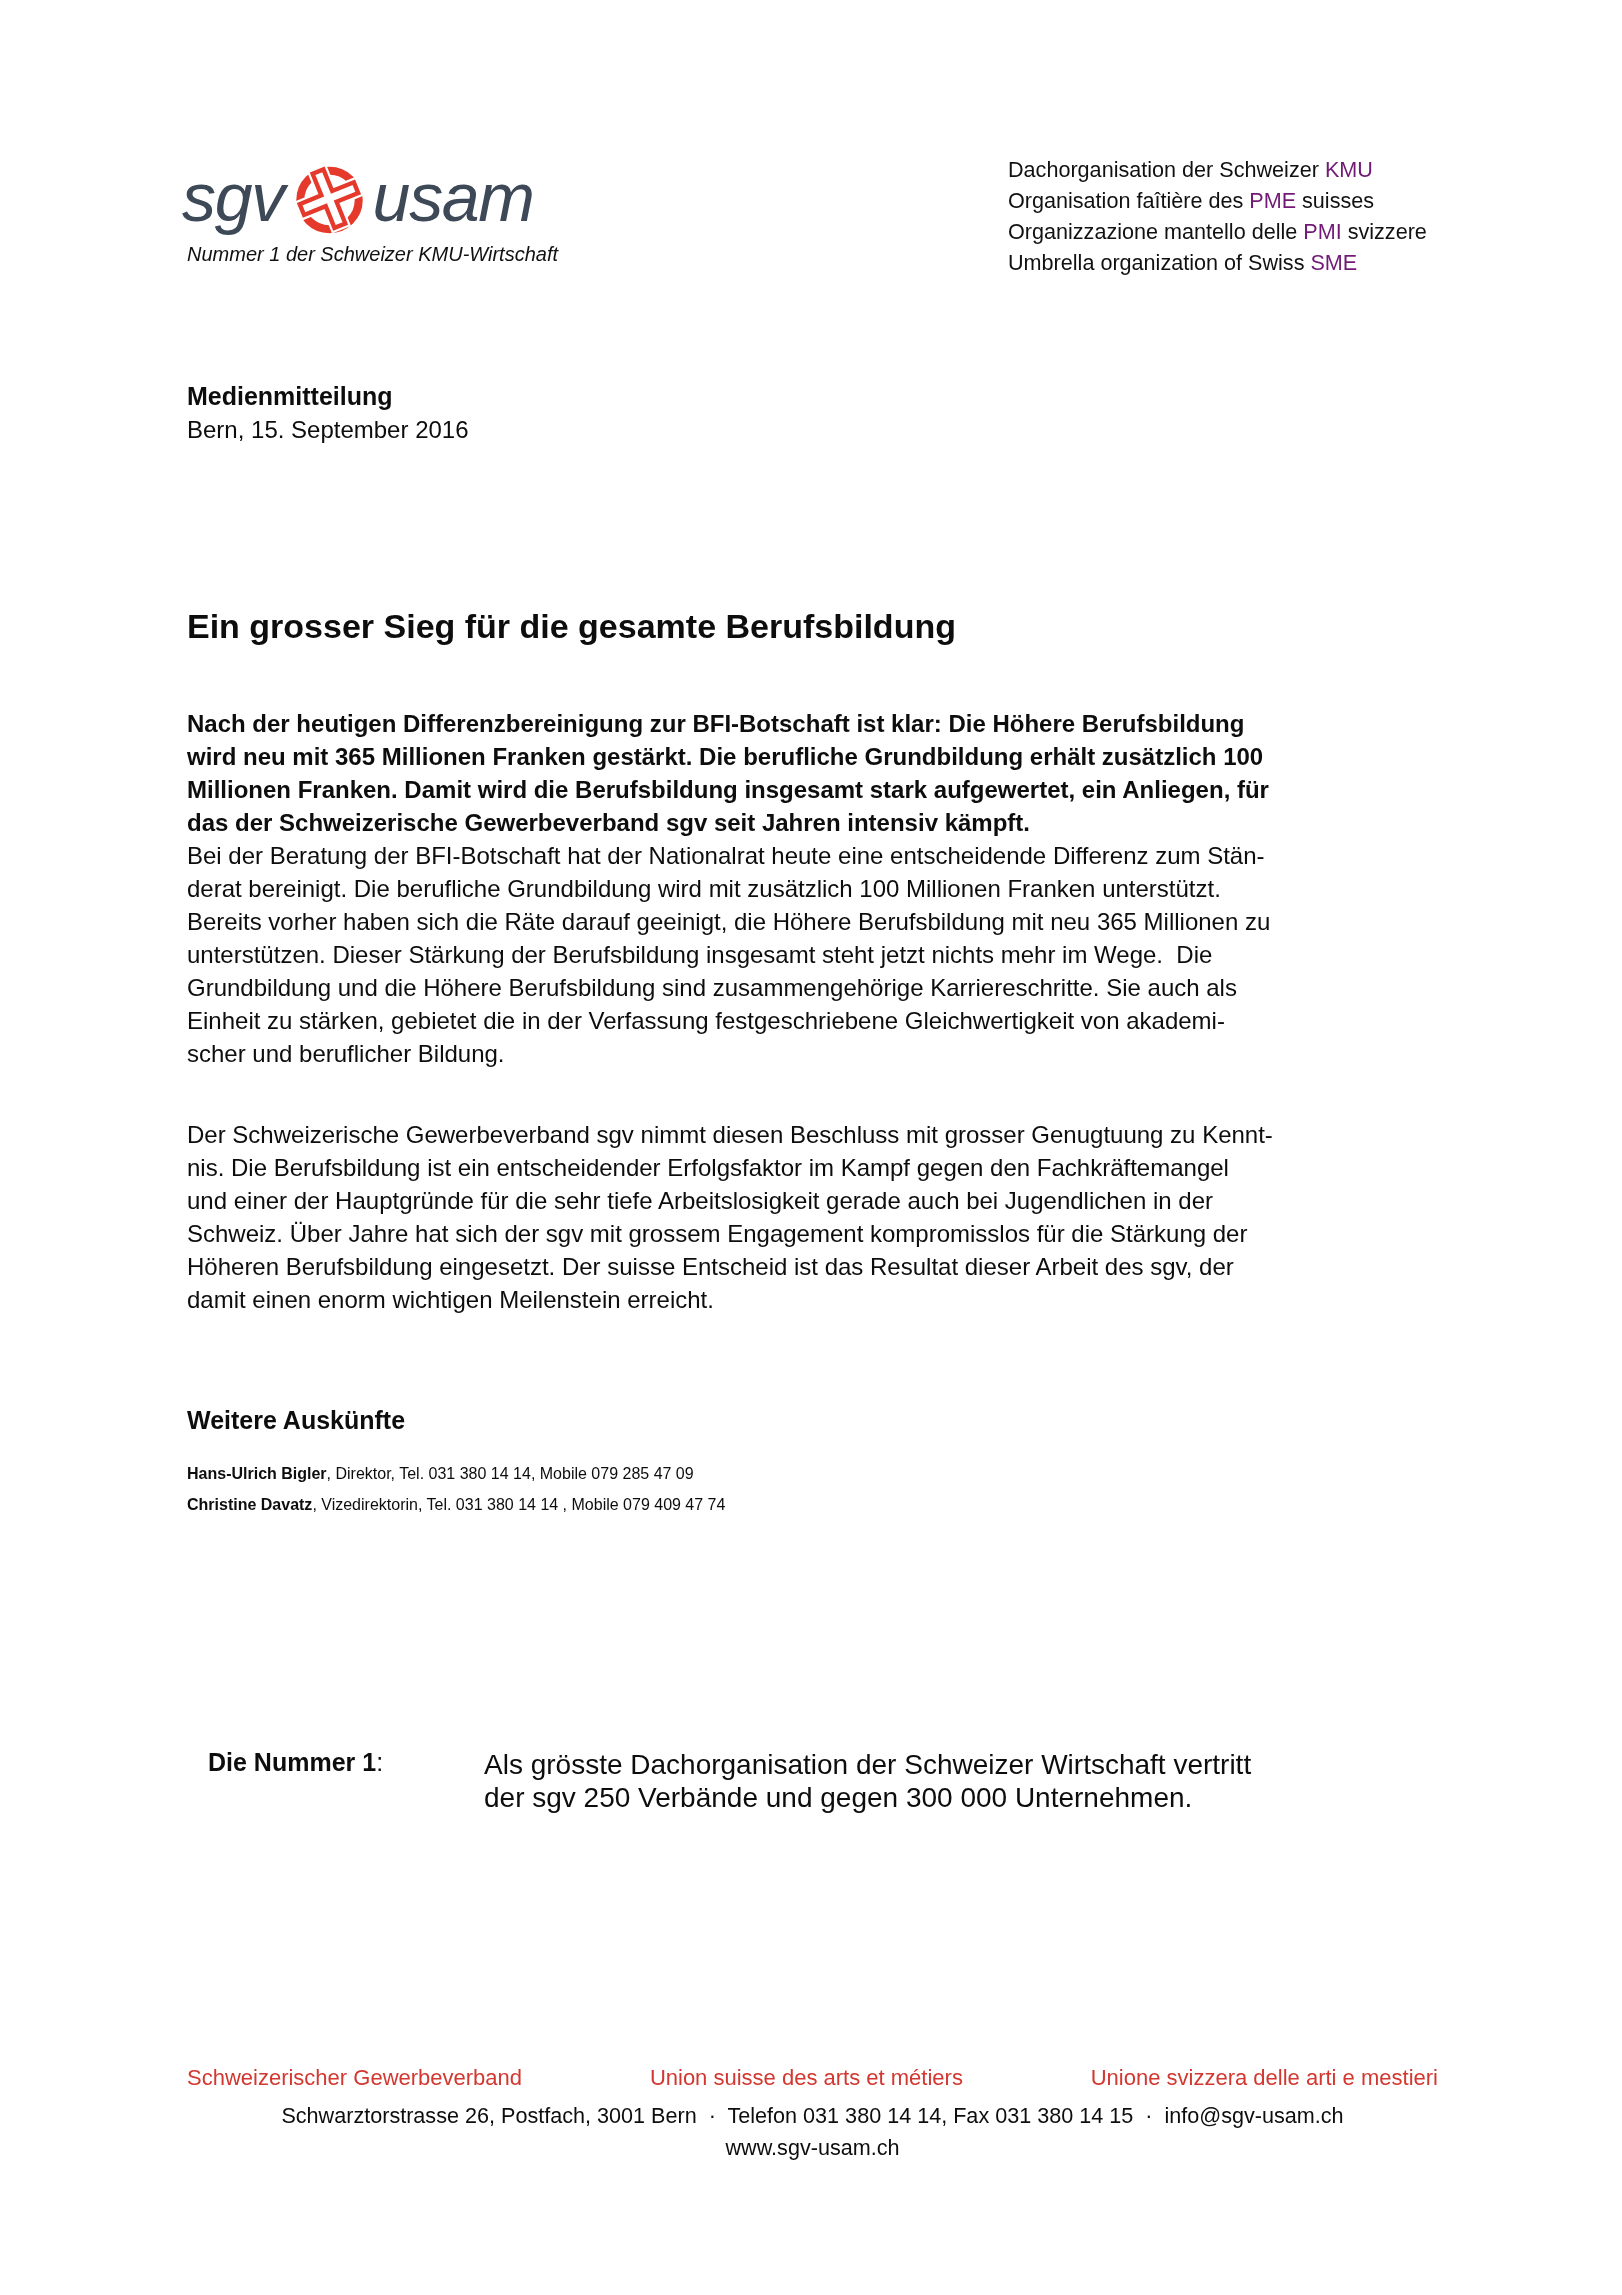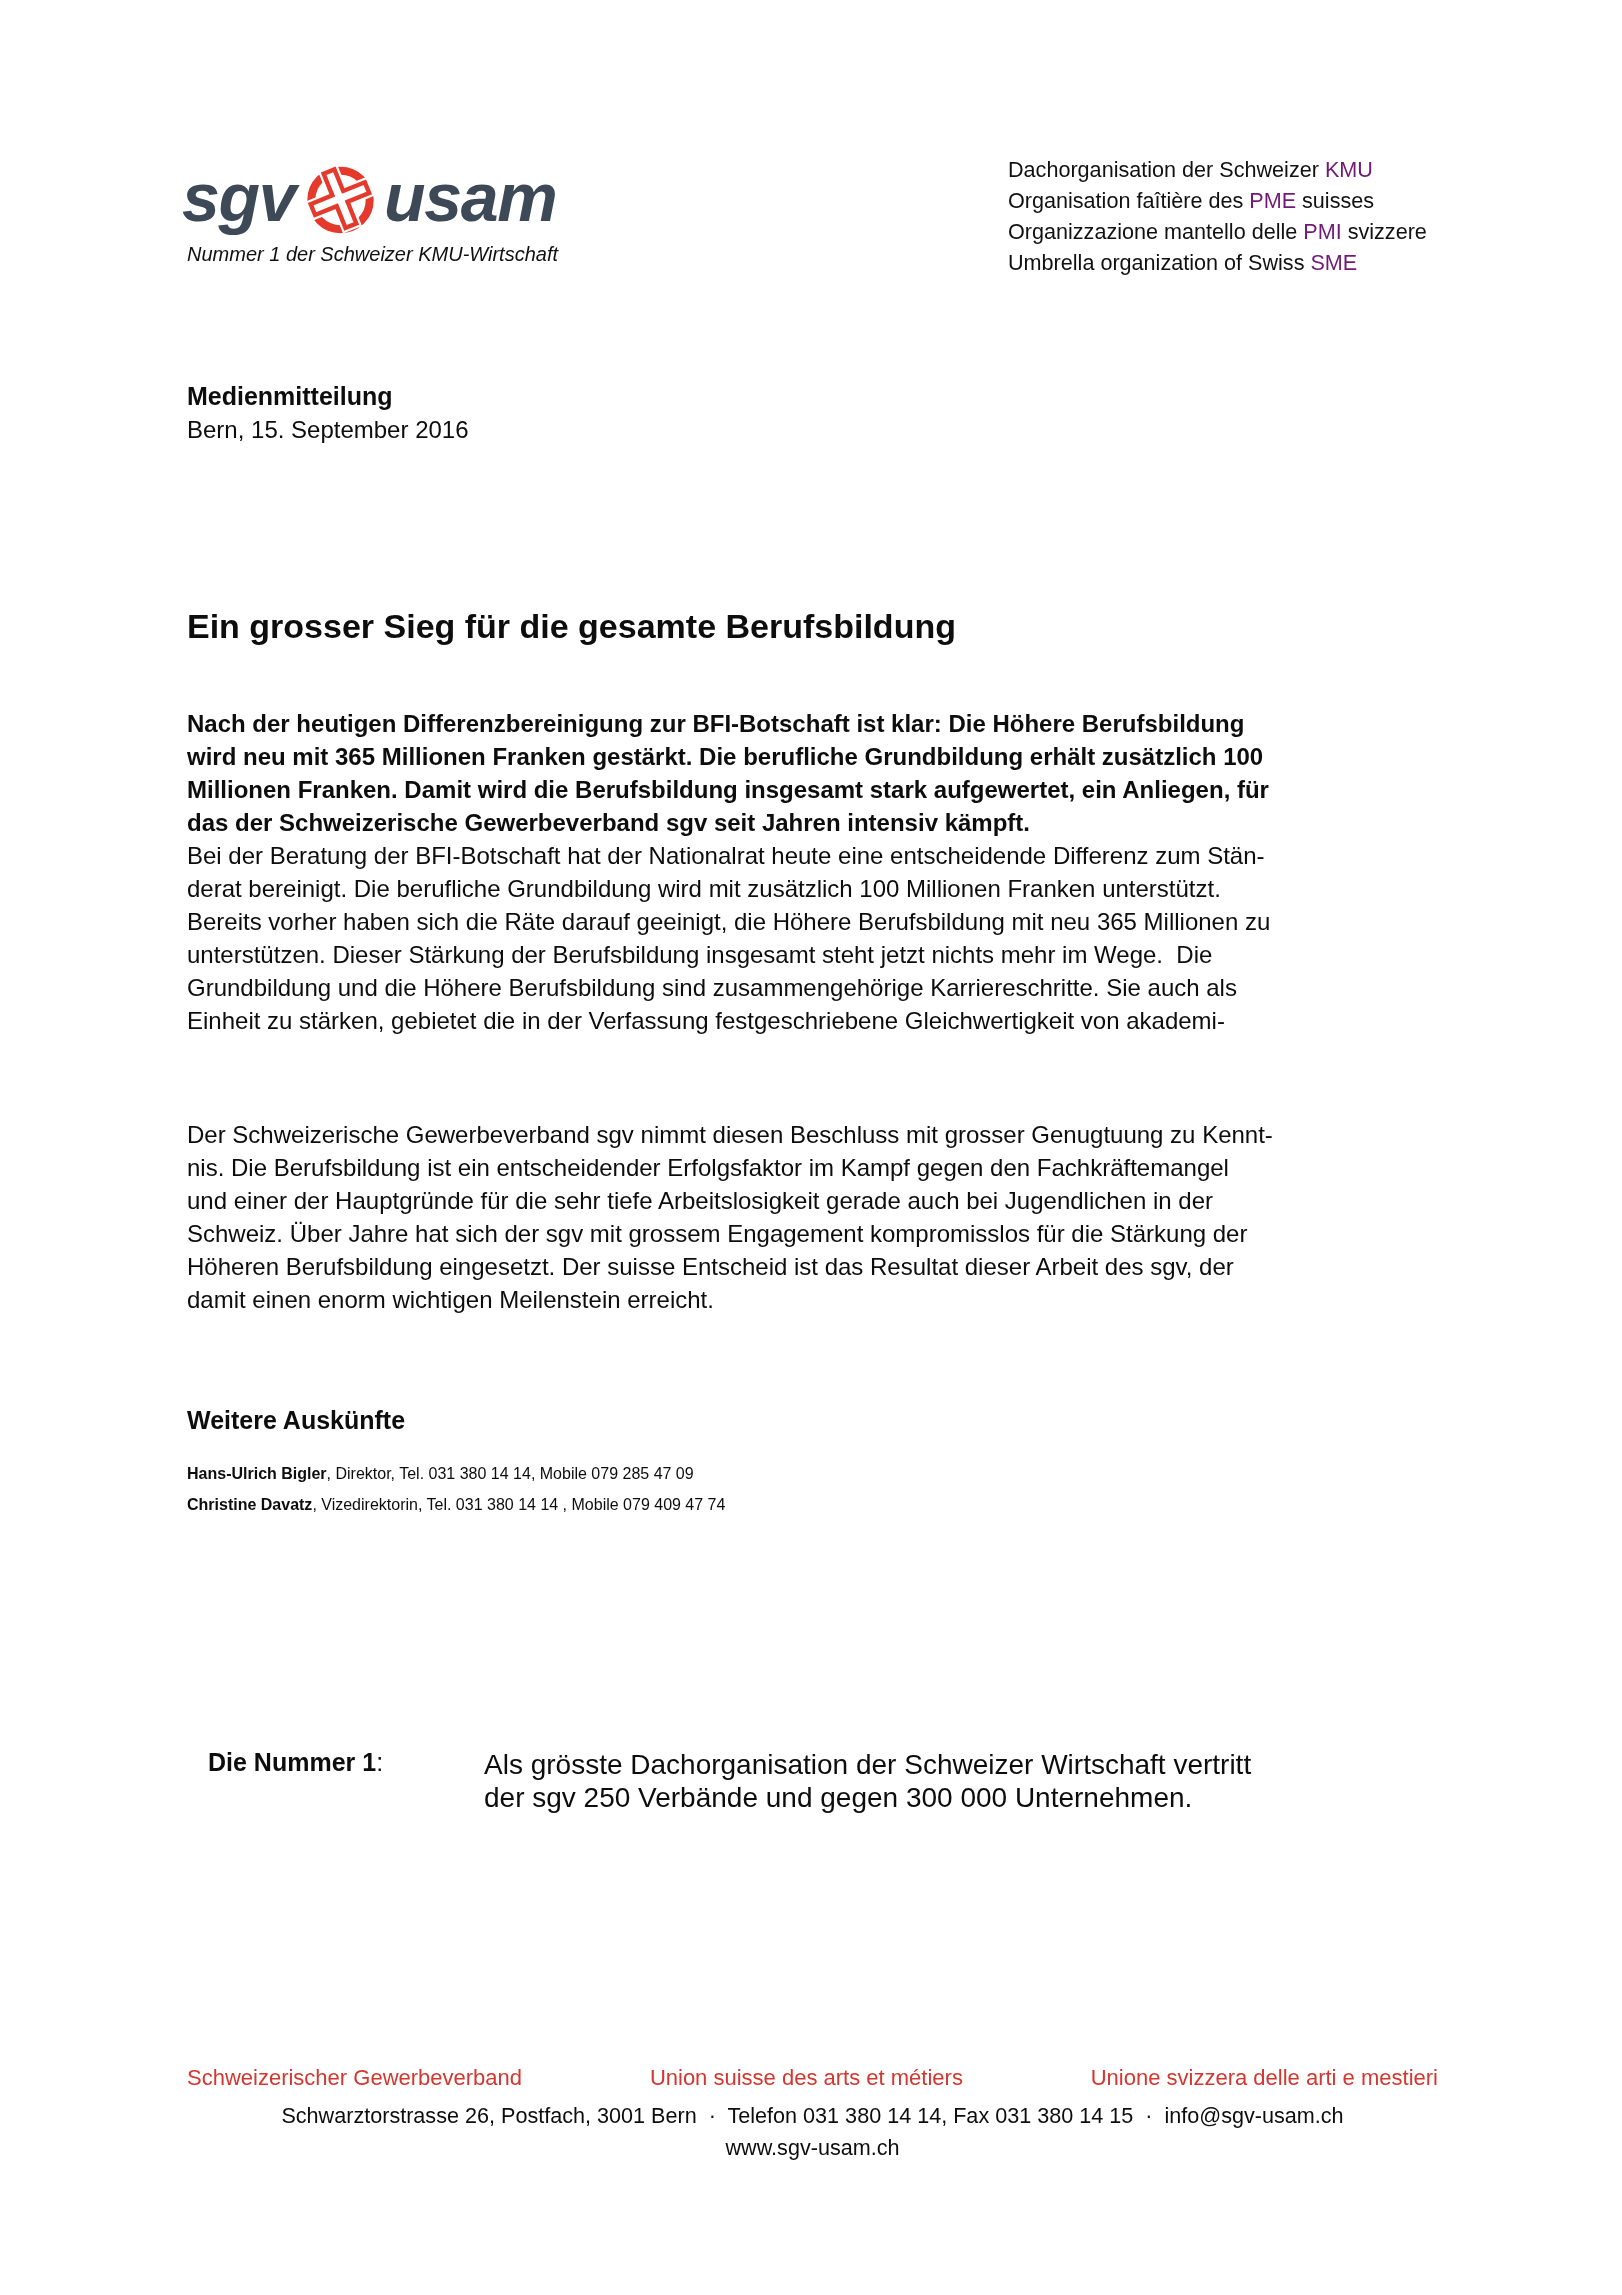--- a/index.html
+++ b/index.html
@@ -15,21 +15,21 @@
   }
   .abs{position:absolute;}
   .line{white-space:pre;}
   .red{color:#701a75;}
 
   
   .logo-row{
     left:182px; top:158px;
     display:flex; align-items:flex-start;
     color:#3d4956;
-    font-style:italic; font-weight:bold;
+    font-style:italic; font-weight:normal;
     font-size:68px; letter-spacing:-1.3px;
     line-height:79px;
   }
   .logo-mark{width:73px;height:73px;margin:3.9px 6.5px 0 9.2px;}
   .logo-tagline{
     left:187px; top:243px;
     font-style:italic; font-size:20px; color:#111;
     white-space:pre;
   }
 
@@ -120,20 +120,21 @@
     <div class="line">das der Schweizerische Gewerbeverband sgv seit Jahren intensiv kämpft.</div>
   </div>
 
   <div class="abs body-block para1">
     <div class="line">Bei der Beratung der BFI-Botschaft hat der Nationalrat heute eine entscheidende Differenz zum Stän-</div>
     <div class="line">derat bereinigt. Die berufliche Grundbildung wird mit zusätzlich 100 Millionen Franken unterstützt.</div>
     <div class="line">Bereits vorher haben sich die Räte darauf geeinigt, die Höhere Berufsbildung mit neu 365 Millionen zu</div>
     <div class="line">unterstützen. Dieser Stärkung der Berufsbildung insgesamt steht jetzt nichts mehr im Wege.  Die</div>
     <div class="line">Grundbildung und die Höhere Berufsbildung sind zusammengehörige Karriereschritte. Sie auch als</div>
     <div class="line">Einheit zu stärken, gebietet die in der Verfassung festgeschriebene Gleichwertigkeit von akademi-</div>
+    <div class="line">scher und beruflicher Bildung.</div>
   </div>
 
   <div class="abs body-block para2">
     <div class="line">Der Schweizerische Gewerbeverband sgv nimmt diesen Beschluss mit grosser Genugtuung zu Kennt-</div>
     <div class="line">nis. Die Berufsbildung ist ein entscheidender Erfolgsfaktor im Kampf gegen den Fachkräftemangel</div>
     <div class="line">und einer der Hauptgründe für die sehr tiefe Arbeitslosigkeit gerade auch bei Jugendlichen in der</div>
     <div class="line">Schweiz. Über Jahre hat sich der sgv mit grossem Engagement kompromisslos für die Stärkung der</div>
     <div class="line">Höheren Berufsbildung eingesetzt. Der suisse Entscheid ist das Resultat dieser Arbeit des sgv, der</div>
     <div class="line">damit einen enorm wichtigen Meilenstein erreicht.</div>
   </div>

